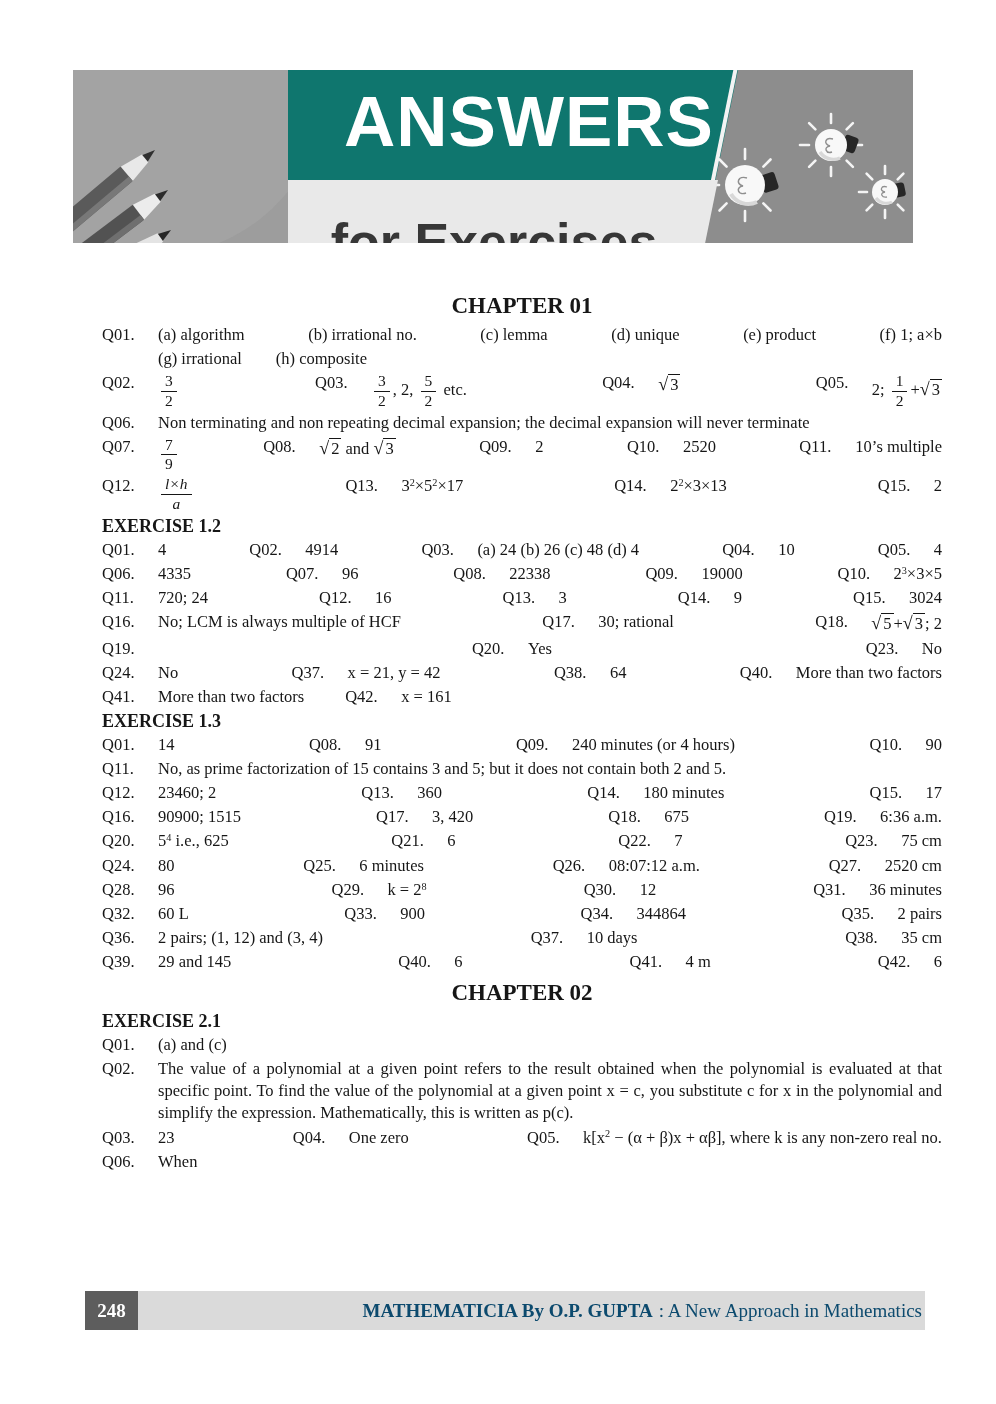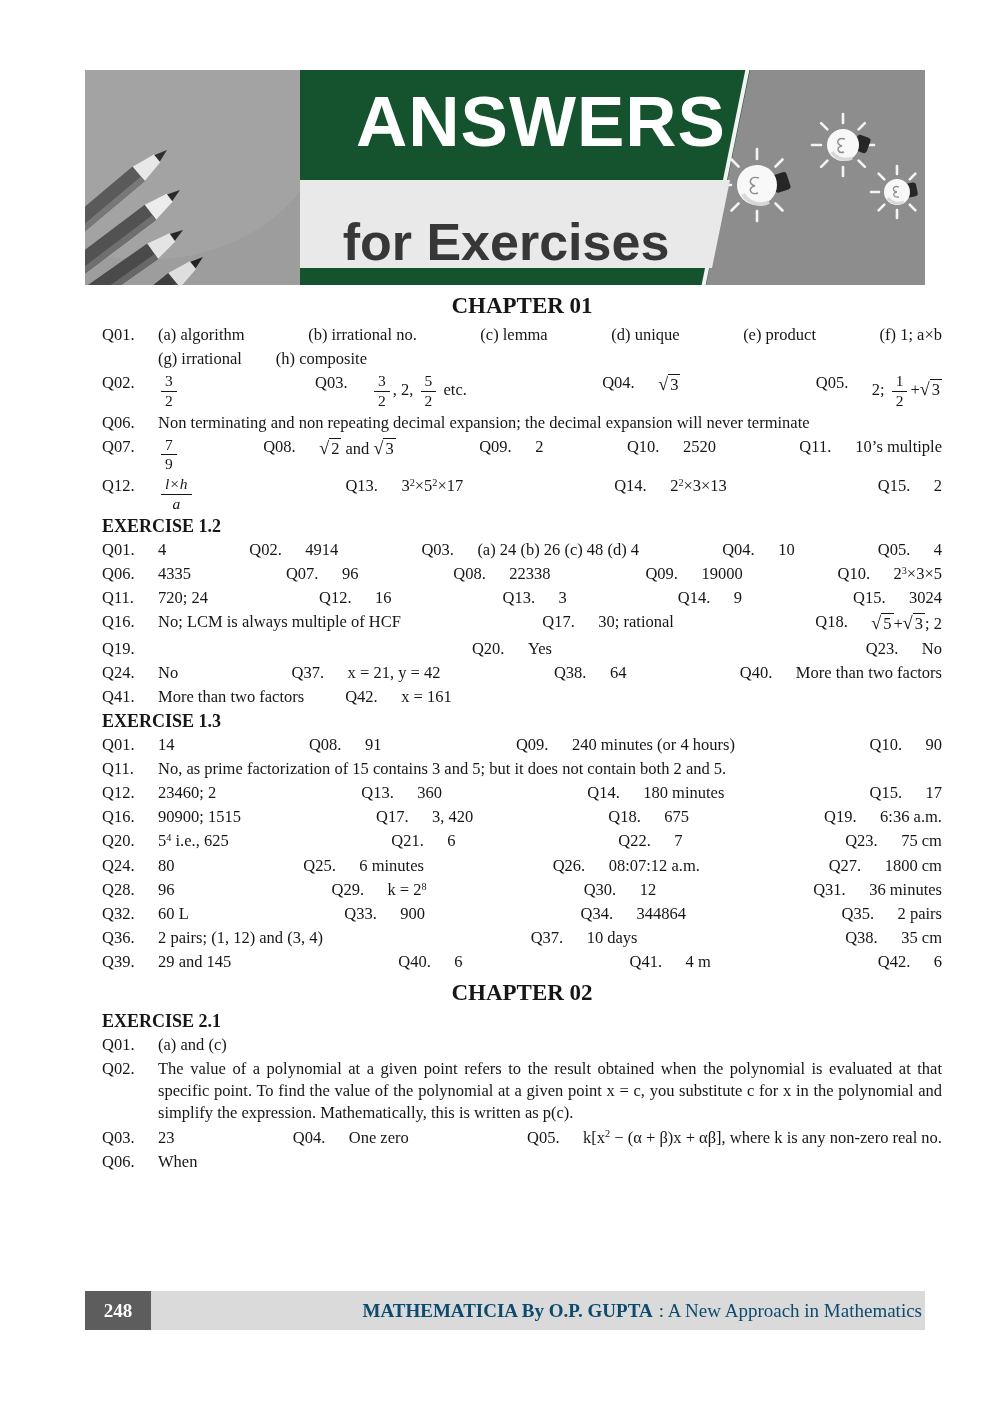--- a/index.html
+++ b/index.html
@@ -1,20 +1,20 @@
 <!DOCTYPE html>
 <html><head>
 <meta charset="utf-8">
 <style>
   html,body{margin:0;padding:0;background:#ffffff;}
   .page{position:relative;width:996px;height:1404px;background:#fff;overflow:hidden;
         font-family:"Liberation Serif",serif;color:#161616;}
 
   
-  .banner{position:absolute;left:85px;top:70px;width:840px;height:215px;background:#14532d;overflow:hidden;}
+  .banner{position:absolute;left:73px;top:70px;width:840px;height:173px;background:#0f766e;overflow:hidden;}
   .photo{position:absolute;left:0;top:0;width:215px;height:215px;}
   .bulb-panel{position:absolute;left:0;top:0;width:840px;height:215px;background:#8d8d8d;
               clip-path:polygon(665px 0,840px 0,840px 215px,621px 215px);}
   .diag-line{position:absolute;left:662px;top:-8px;width:4px;height:236px;background:#f3f3f3;
              transform:rotate(11.5deg);transform-origin:top center;}
   .answers-txt{position:absolute;left:238px;top:16px;width:436px;text-align:center;
                font-family:"Liberation Sans",sans-serif;font-weight:700;font-size:71px;
                letter-spacing:1px;color:#ffffff;line-height:1;}
   .panel-light{position:absolute;left:215px;top:110px;width:430px;height:88px;background:#e9e9e9;
                clip-path:polygon(0 0,430px 0,412px 88px,0 88px);
@@ -42,21 +42,21 @@
       margin:0 3px;line-height:1.18;font-size:15.5px;}
   .fr .n{border-bottom:1px solid #161616;padding:0 4px;}
   .fr .d{padding:0 4px;}
   .fr.it{font-style:italic;}
   .sq{white-space:nowrap;}
   .rsign{font-size:1.1em;}
   .rd{border-top:1.2px solid #161616;padding:0 2px;}
 
   
   .footer{position:absolute;left:85px;top:1291px;width:840px;height:39px;display:flex;font-size:19px;}
-  .pagebox{width:66px;background:#5d5d5d;color:#fff;font-weight:700;
+  .pagebox{width:53px;background:#5d5d5d;color:#fff;font-weight:700;
            display:flex;align-items:center;justify-content:center;}
   .fbar{flex:1;background:#dadada;display:flex;align-items:center;justify-content:flex-end;
         padding-right:3px;color:#0c4a6e;}
   .fb-book{font-weight:700;margin-right:6px;}
 </style>
 </head>
 <body>
 
 <div class="page">
 
@@ -461,21 +461,21 @@
         <span class="pair">
           <span class="q">Q25.</span>
           <span class="ans">6 minutes</span>
         </span>
         <span class="pair">
           <span class="q">Q26.</span>
           <span class="ans">08:07:12 a.m.</span>
         </span>
         <span class="pair">
           <span class="q">Q27.</span>
-          <span class="ans">1800 cm</span>
+          <span class="ans">2520 cm</span>
         </span>
       </div>
       <div class="row spread">
         <span class="pair">
           <span class="q">Q28.</span>
           <span class="ans">96</span>
         </span>
         <span class="pair">
           <span class="q">Q29.</span>
           <span class="ans">k = <span class="pw">2<sup>8</sup></span></span>

